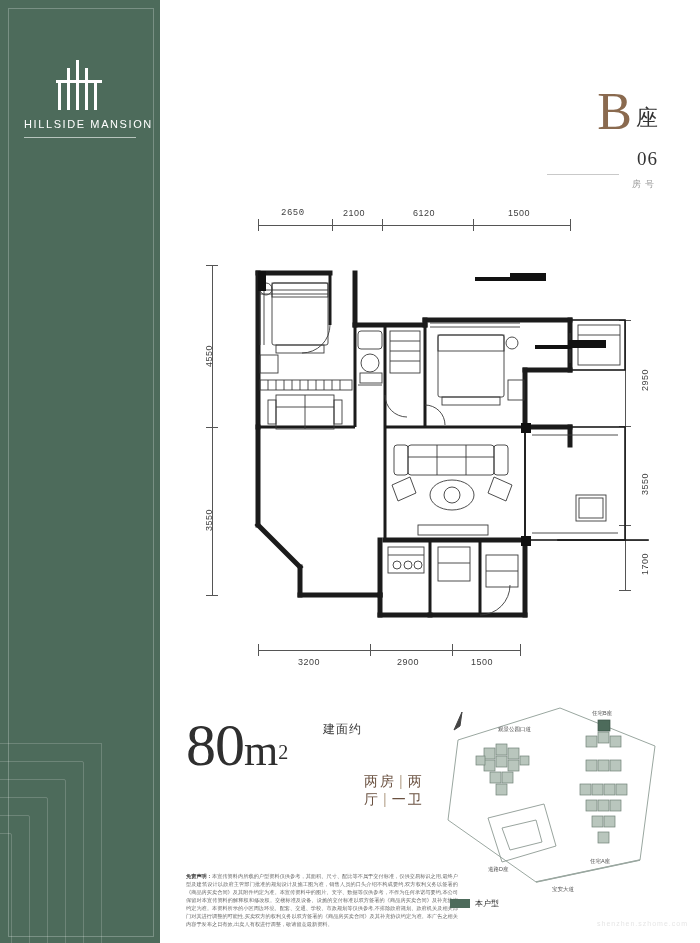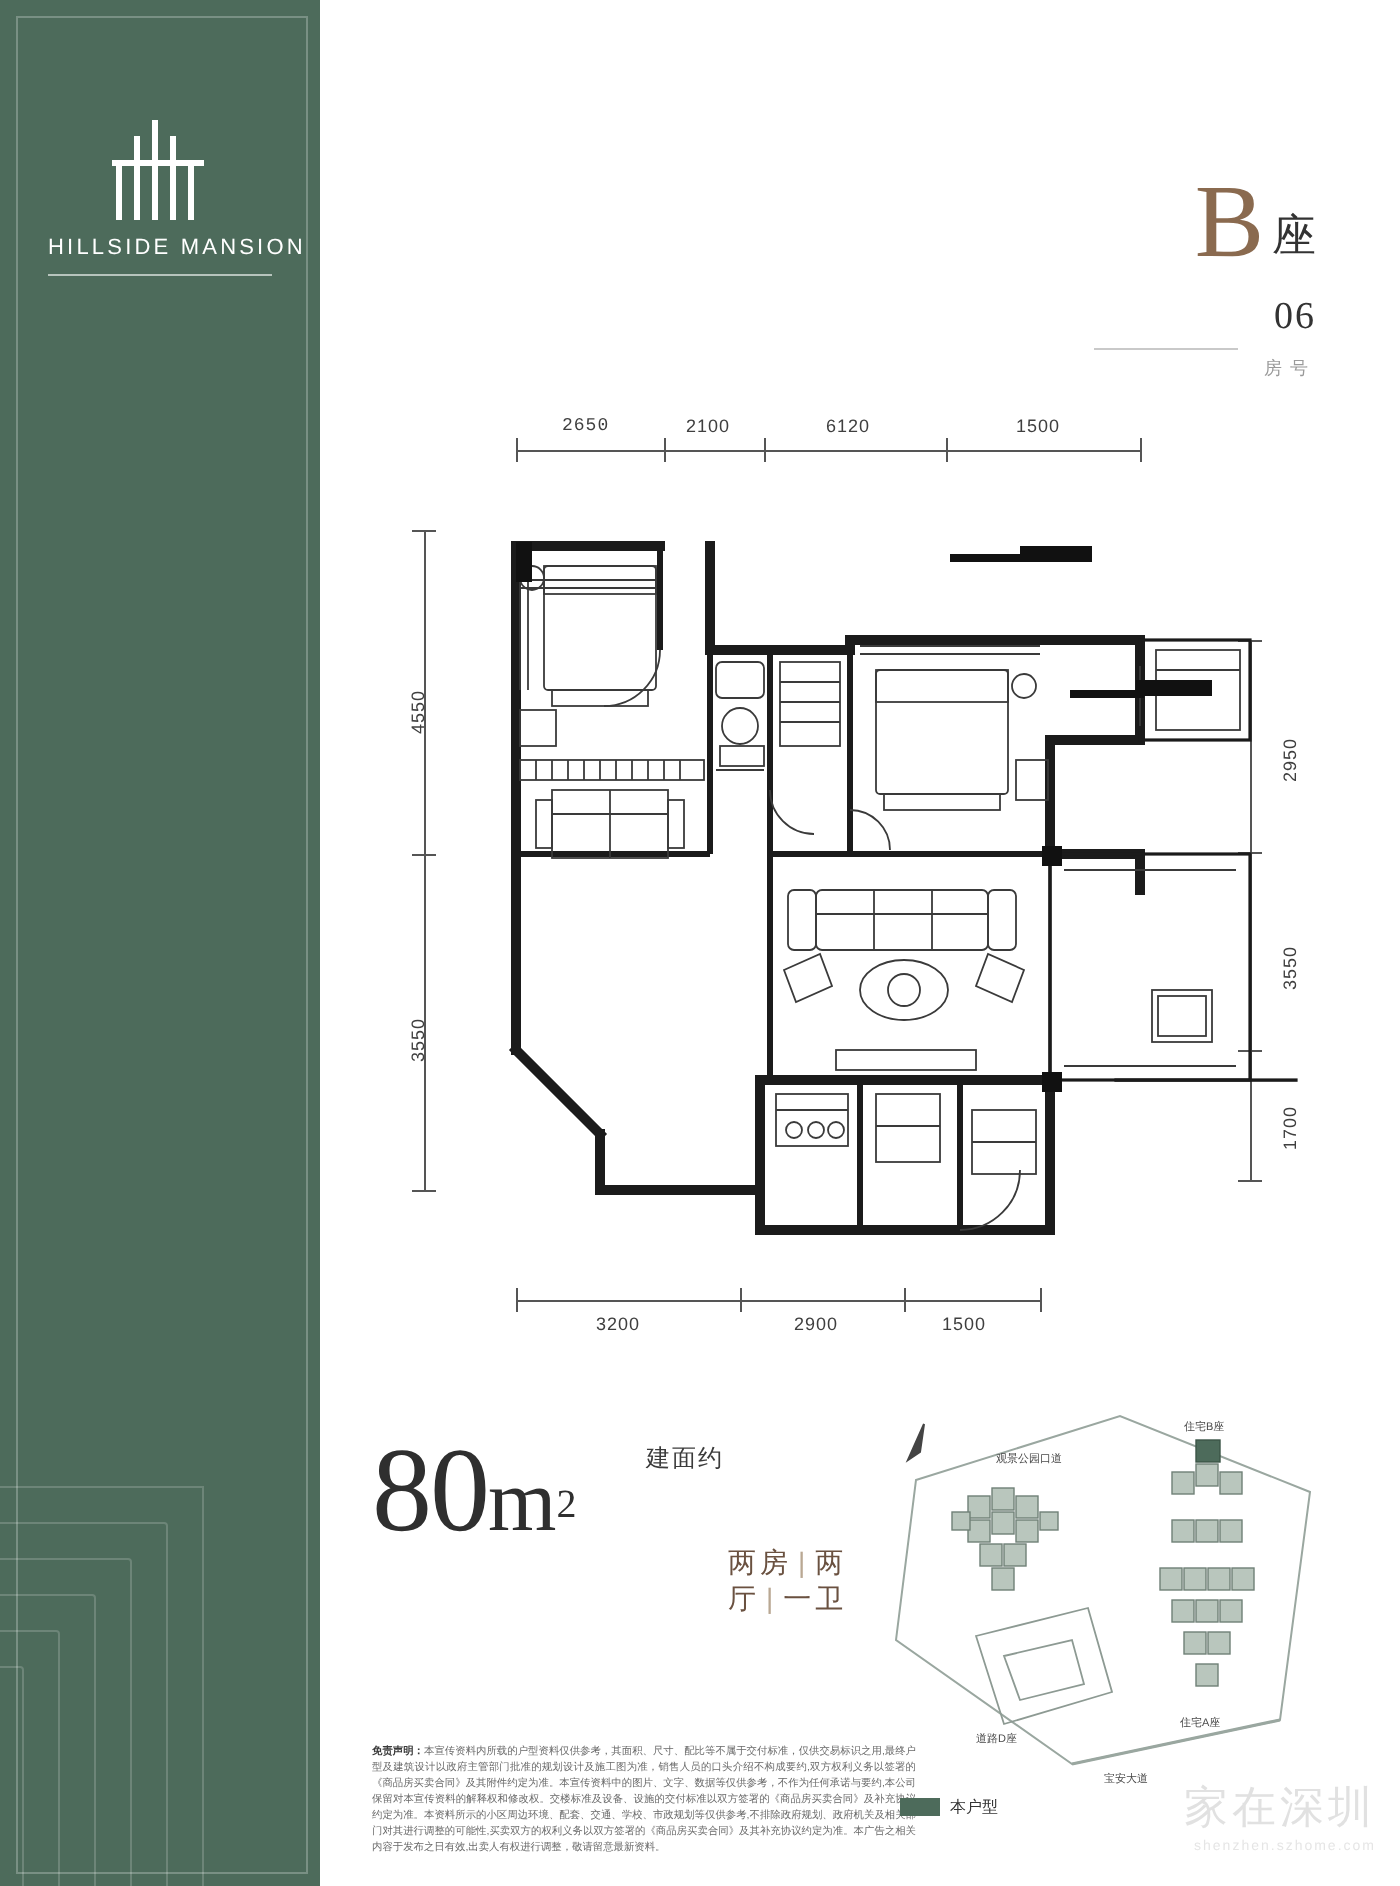--- a/index.html
+++ b/index.html
@@ -439,15 +439,14 @@
   <div class="sm-label" style="left:150px;top:158px;">住宅A座</div>
   <div class="sm-label" style="left:112px;top:186px;">宝安大道</div>
 
   <div class="legend">
     <span class="sw"></span>
     <span class="txt">本户型</span>
   </div>
 </div>
 
 <div class="watermark">
-  <div class="wm-main">家在深圳</div>
   <div class="wm-sub">shenzhen.szhome.com</div>
 </div>
 
 </body></html>

